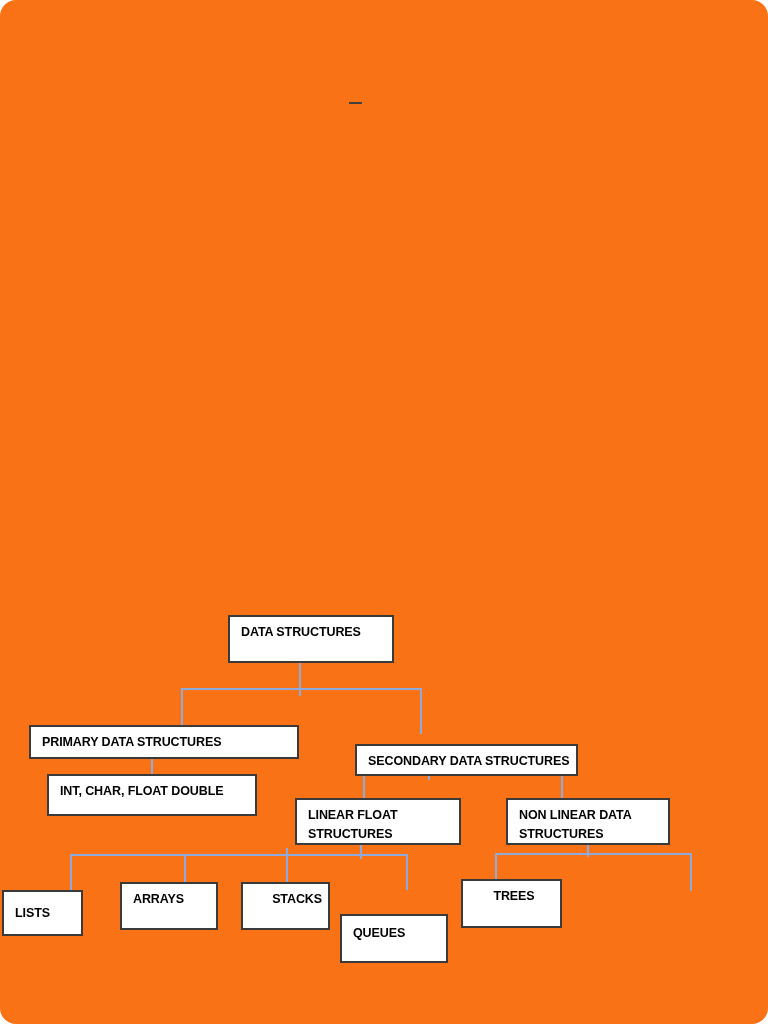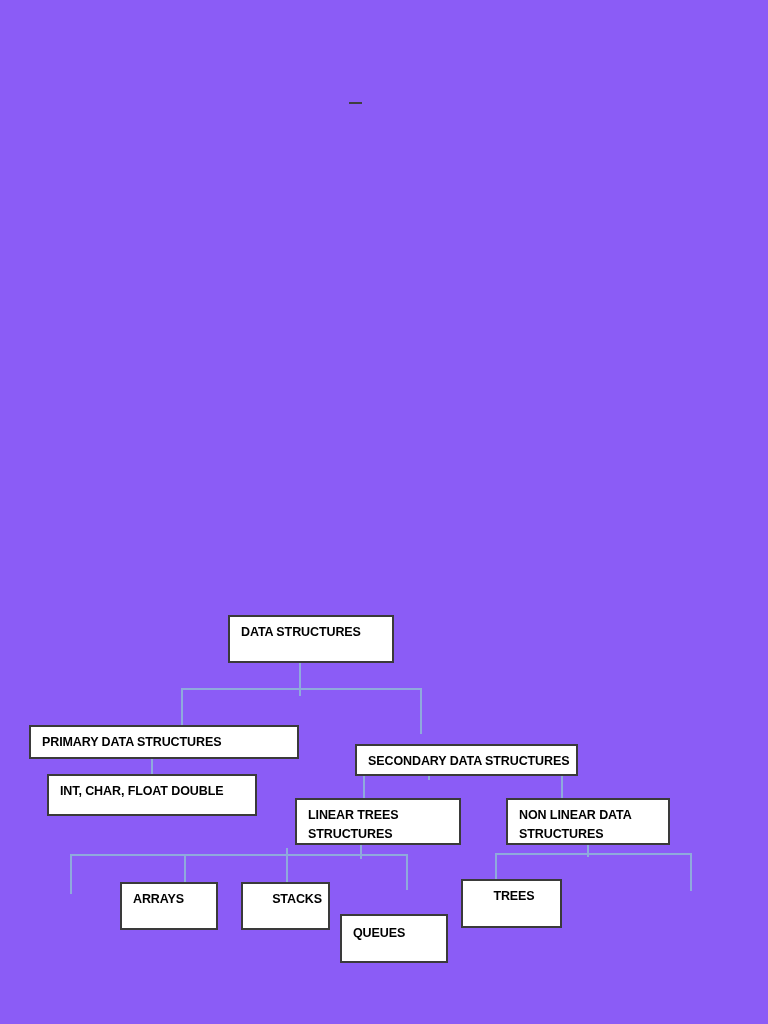--- a/index.html
+++ b/index.html
@@ -4,23 +4,24 @@
 <style>
   html, body {
     margin: 0;
     padding: 0;
     background: #ffffff;
   }
   #page {
     position: relative;
     width: 768px;
     height: 1024px;
-    background: #8b5cf6;
+    background: #f97316;
     overflow: hidden;
     font-family: "Liberation Sans", sans-serif;
+    border-radius: 16px;
   }
   .stray-mark {
     position: absolute;
     background: #3f3f3f;
   }
   .node {
     position: absolute;
     box-sizing: border-box;
     border: 2px solid #3a3a3a;
     background: #ffffff;
@@ -89,29 +90,32 @@
 
   <div class="node" style="left:355px; top:724px; width:223px; height:32px;margin-top:20px;">
     <span class="node-label">SECONDARY DATA STRUCTURES</span>
   </div>
 
   <div class="node" style="left:47px; top:774px; width:210px; height:42px;">
     <span class="node-label">INT, CHAR, FLOAT DOUBLE</span>
   </div>
 
   <div class="node" style="left:295px; top:798px; width:166px; height:47px;">
-    <span class="node-label">LINEAR TREES
+    <span class="node-label">LINEAR FLOAT
 STRUCTURES</span>
   </div>
 
   <div class="node" style="left:506px; top:798px; width:164px; height:47px;">
     <span class="node-label">NON LINEAR DATA
 STRUCTURES</span>
   </div>
 
+  <div class="node" style="left:2px; top:890px; width:81px; height:46px; padding-top:12px;">
+    <span class="node-label">LISTS</span>
+  </div>
 
   <div class="node" style="left:120px; top:882px; width:98px; height:48px;">
     <span class="node-label">ARRAYS</span>
   </div>
 
   <div class="node" style="left:241px; top:882px; width:89px; height:48px;justify-content:flex-end;">
     <span class="node-label">STACKS</span>
   </div>
 
   <div class="node" style="left:340px; top:883px; width:108px; height:49px; padding-top:8px;margin-top:31px;">

